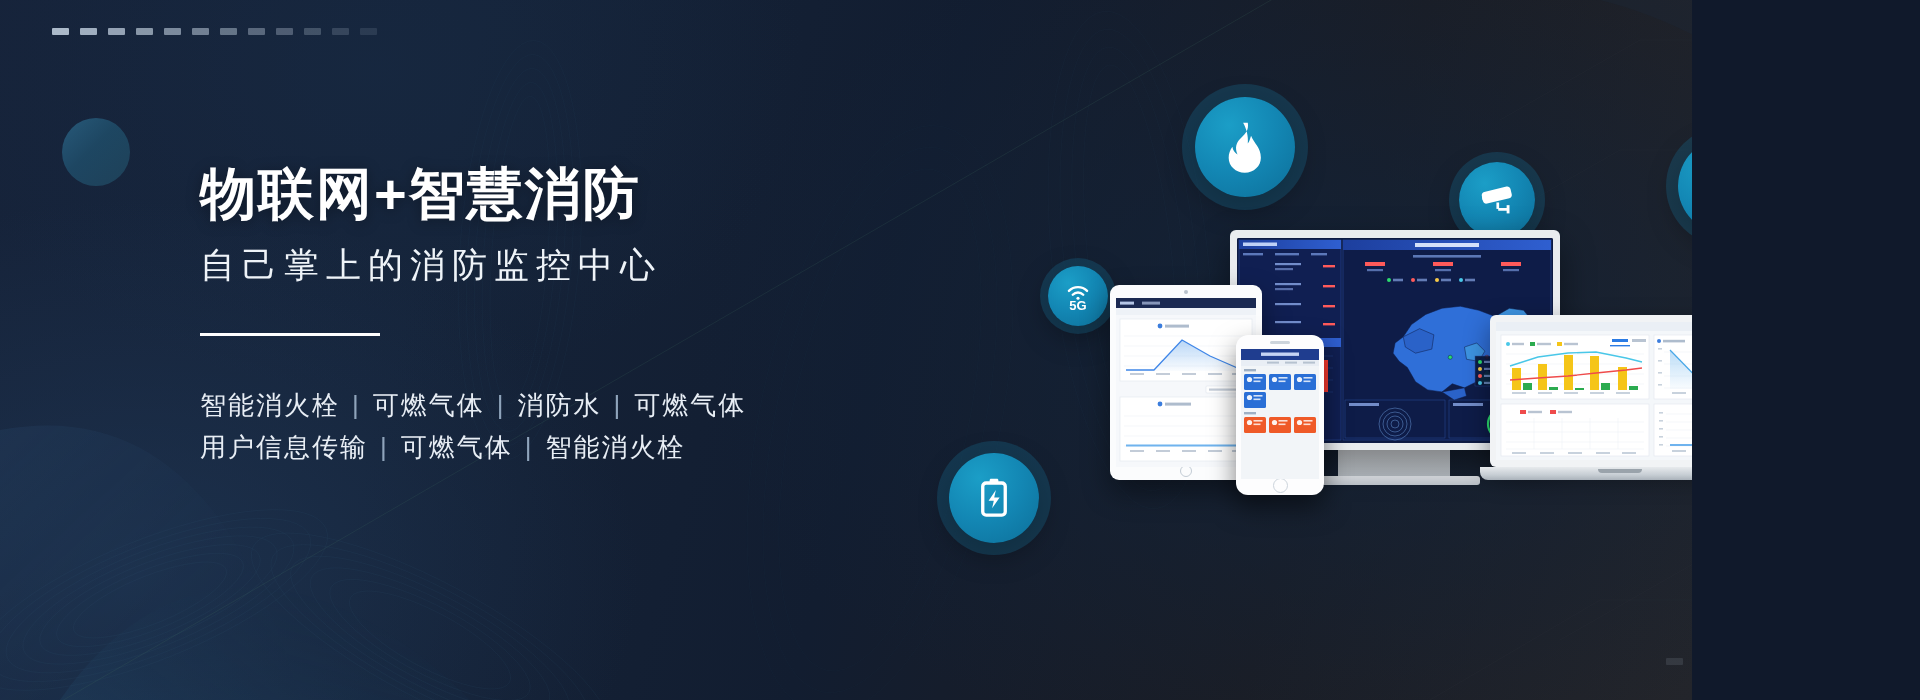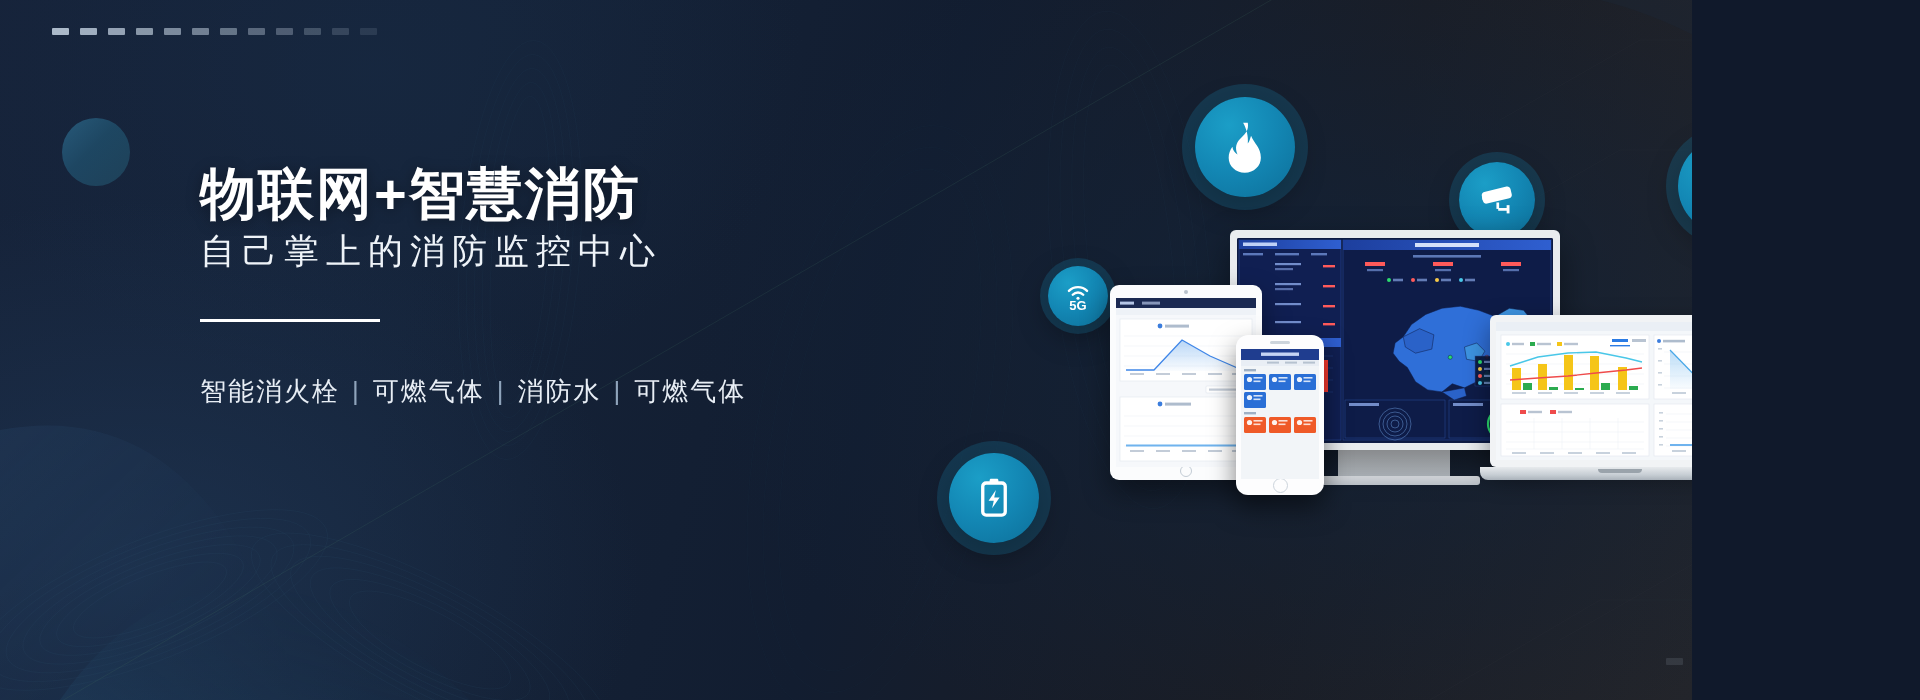--- a/index.html
+++ b/index.html
@@ -20,21 +20,21 @@
   .dashrow{ position:absolute; display:flex; gap:11px; }
   .dashrow i{ display:block; width:17px; height:7px; border-radius:1px; background:#c8d6e5; }
 
   .bigcircle{ position:absolute; left:62px; top:118px; width:68px; height:68px; border-radius:50%;
     background:linear-gradient(135deg,#2a5f80 0%, #1f4a66 45%, #20445c 100%); opacity:.92; }
 
   
   .copy{ position:absolute; left:200px; top:160px; width:740px; }
   .headline{ font-size:56px; font-weight:700; color:#fff; letter-spacing:2px; line-height:1.22;
              text-shadow:0 2px 14px rgba(0,0,0,.35); }
-  .subhead{ margin-top:0; font-size:35px; font-weight:400; color:#eef3f8; letter-spacing:7px; }
+  .subhead{ margin-top:14px; font-size:35px; font-weight:400; color:#eef3f8; letter-spacing:7px; }
   .rule{ margin-top:44px; width:180px; height:3px; background:#ffffff; }
   .features{ margin-top:48px; }
   .frow{ font-size:26px; color:#e8eef5; letter-spacing:2px; line-height:1.62; white-space:nowrap; }
   .frow .sep{ color:#8fa4bb; padding:0 12px; }
 
   
   .badge{ position:absolute; border-radius:50%; display:flex; align-items:center; justify-content:center;
           background:radial-gradient(circle at 34% 28%, #1b9ec7 0%, #1387b4 48%, #0d6f99 100%);
           box-shadow:0 0 0 12px rgba(22,108,146,.30), 0 10px 30px rgba(0,0,0,.38); }
   .badge svg{ display:block; }
@@ -180,20 +180,21 @@
       <i style="opacity: 0.644;"></i>
       <i style="opacity: 0.709;"></i>
     </div>
 
   <div class="copy">
     <div class="headline">物联网+智慧消防</div>
     <div class="subhead">自己掌上的消防监控中心</div>
     <div class="rule"></div>
     <div class="features" id="feature-list">
         <div class="frow"><span>智能消火栓</span><span class="sep">|</span><span>可燃气体</span><span class="sep">|</span><span>消防水</span><span class="sep">|</span><span>可燃气体</span></div>
+        <div class="frow"><span>用户信息传输</span><span class="sep">|</span><span>可燃气体</span><span class="sep">|</span><span>智能消火栓</span></div>
       </div>
   </div>
 
   <div id="badges">
       <div class="badge" title="火灾报警" style="left: 1195px; top: 97px; height: 100px; width: 100px; box-shadow: rgba(22, 108, 146, 0.3) 0px 0px 0px 13px, rgba(0, 0, 0, 0.38) 0px 10px 30px;">
         <svg width="56" height="56" viewBox="0 0 24 24" fill="#fff">
       <path d="M13.2 1.6c.5 3.1-1 4.6-2.4 6-1.4 1.4-2.9 2.8-2.6 5.6.1 1 .6 2 .6 2-1.2-.6-2-1.9-2.2-3.3-1 1.4-1.6 3-1.6 4.7 0 3.6 3 6.4 6.9 6.4s6.9-2.8 6.9-6.4c0-4.4-2.9-6-4.2-9.4-.4 1.2-.6 2.3-1.4 3.3.3-3.2-.6-6.3-2-8.9z"></path>
       <path d="M12.4 13.2c.4 1.4-.3 2.3-.9 3-.6.7-1.1 1.5-.9 2.6.2 1.2 1.2 2 2.4 2 1.4 0 2.5-1.1 2.5-2.5 0-1.9-1.5-3.2-3.1-5.1z" fill="#fff"></path>
     </svg>
       </div>

